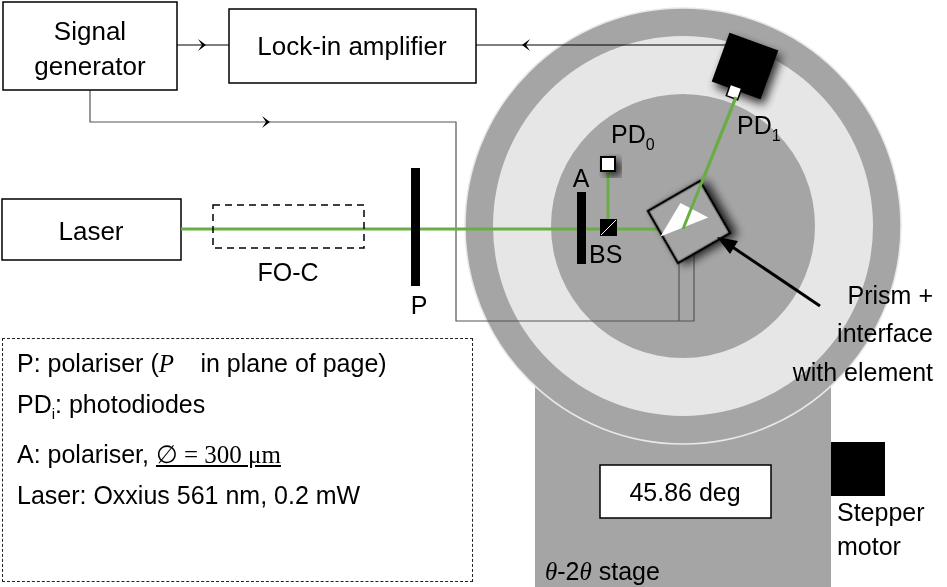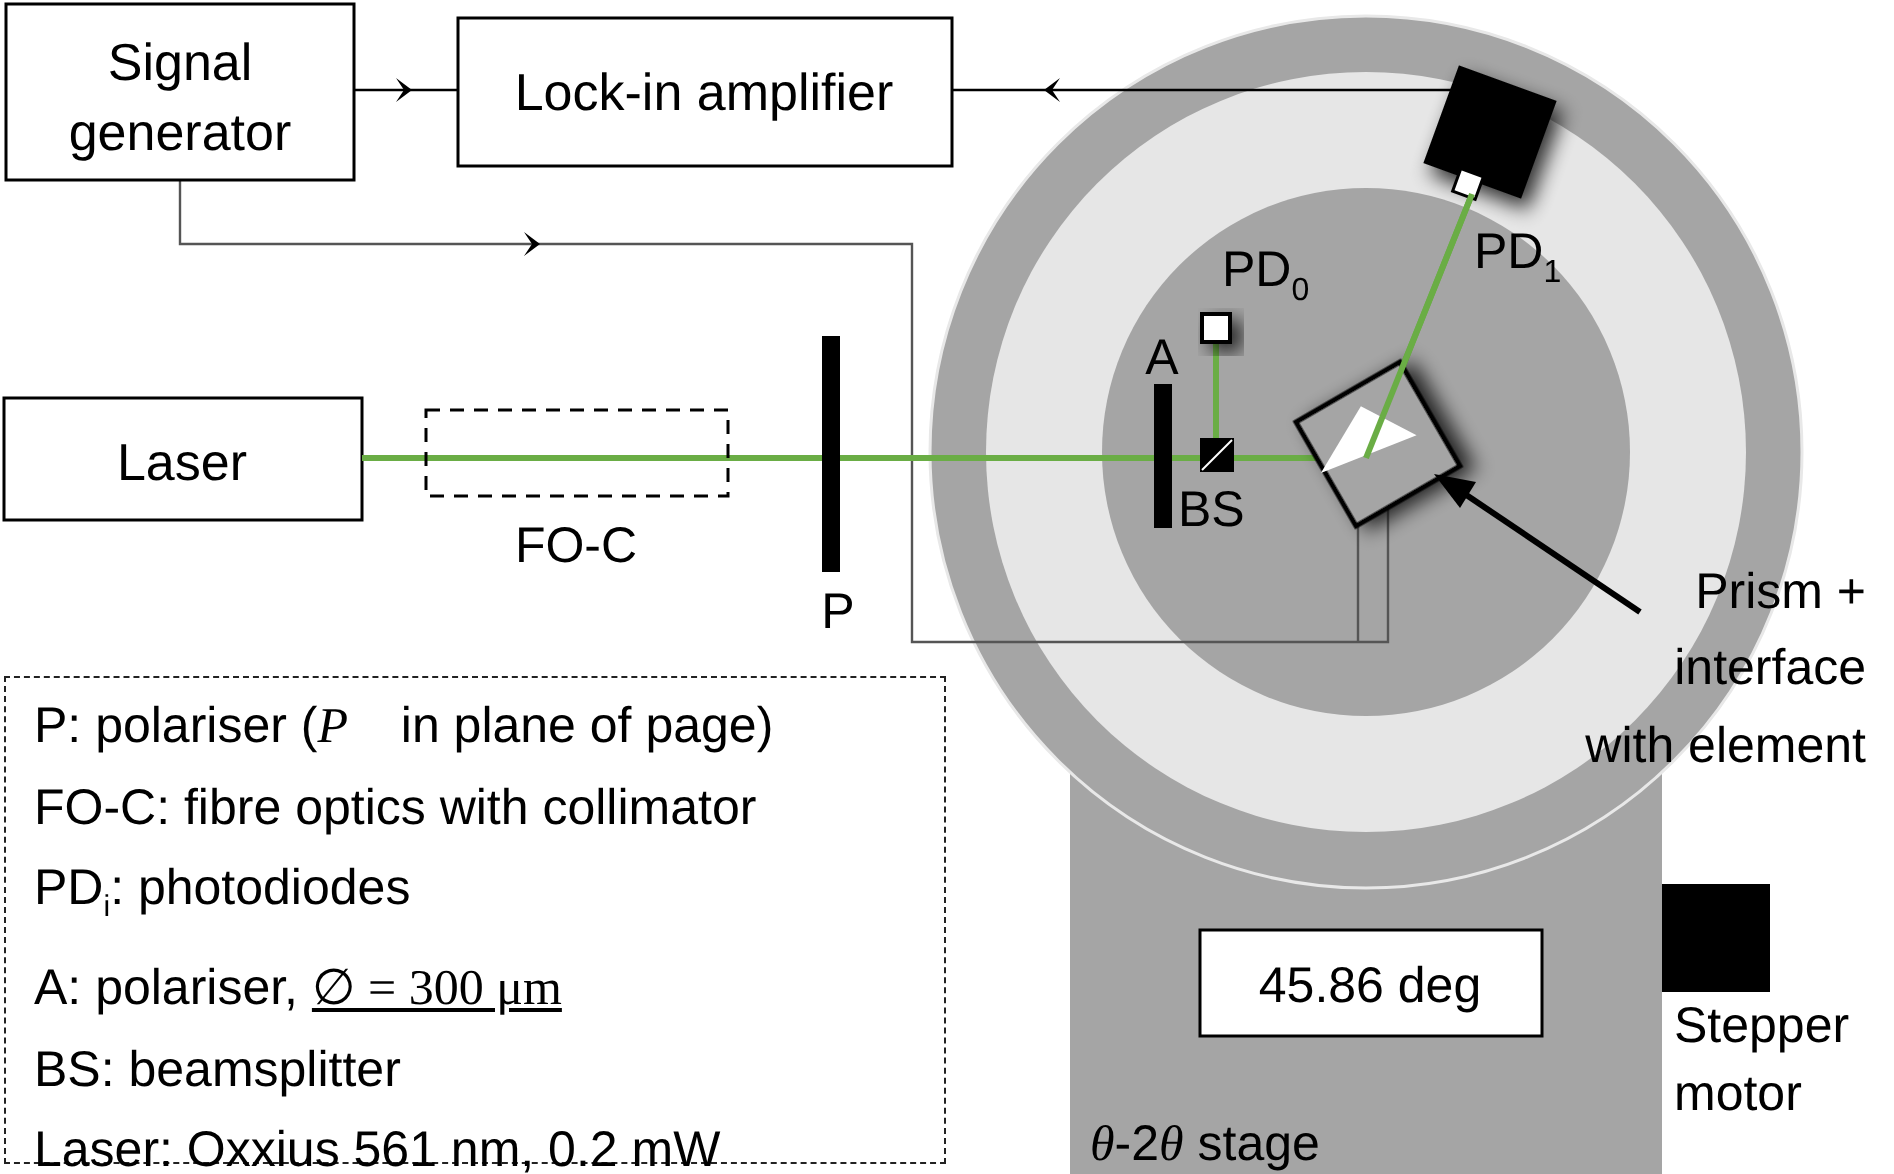--- a/index.html
+++ b/index.html
@@ -99,18 +99,16 @@
 
   <rect x="831" y="442" width="54" height="54" fill="#000"></rect>
   <text class="lbl" font-size="25" x="837" y="521">Stepper</text>
   <text class="lbl" font-size="25" x="837" y="555">motor</text>
 
   <text class="lbl" font-size="25" x="545" y="580"><tspan class="math">θ</tspan><tspan>-2</tspan><tspan class="math">θ</tspan><tspan xml:space="preserve"> stage</tspan></text>
 </svg>
 
 <div class="legend">
   <div><span>P: polariser (</span><span class="m">P⃗</span><span> in plane of page)</span></div>
-  <div>FO-C: fibre optics with collimator</div>
   <div><span>PD</span><sub>i</sub><span>: photodiodes</span></div>
   <div><span>A: polariser, </span><span class="s">∅ = 300 μm</span></div>
-  <div>BS: beamsplitter</div>
   <div>Laser: Oxxius 561 nm, 0.2 mW</div>
 </div>
 
 </body></html>

